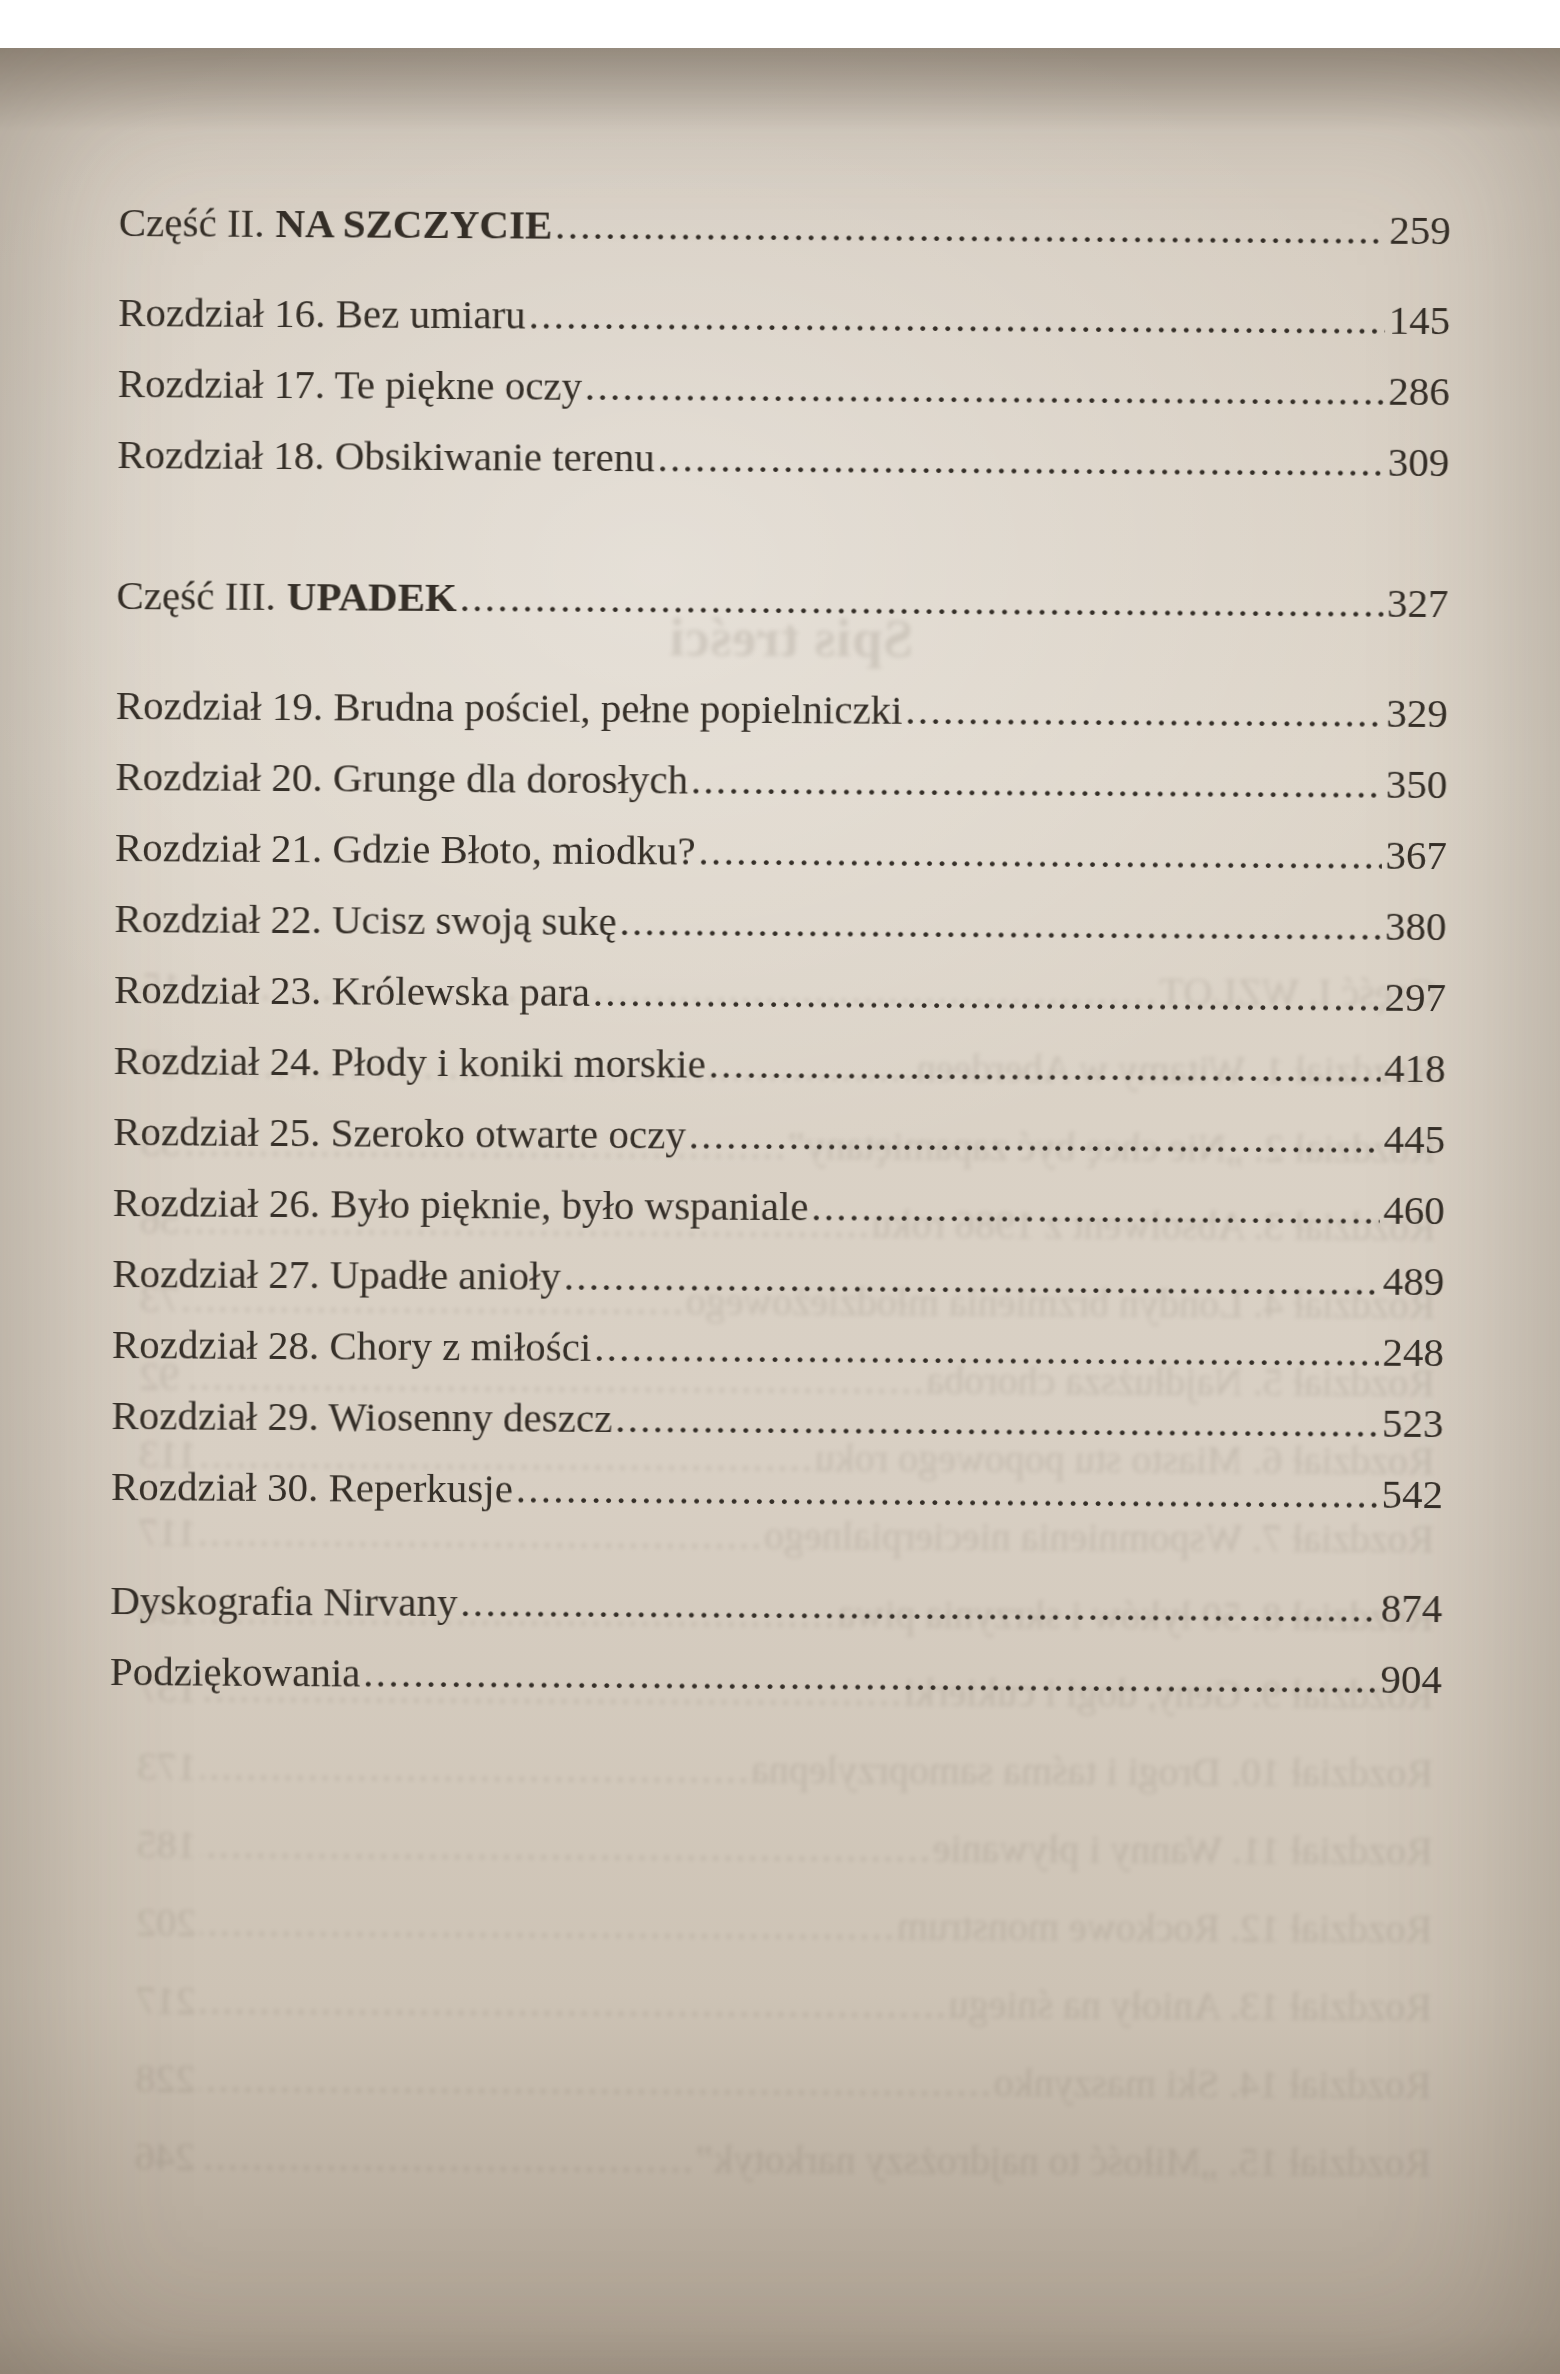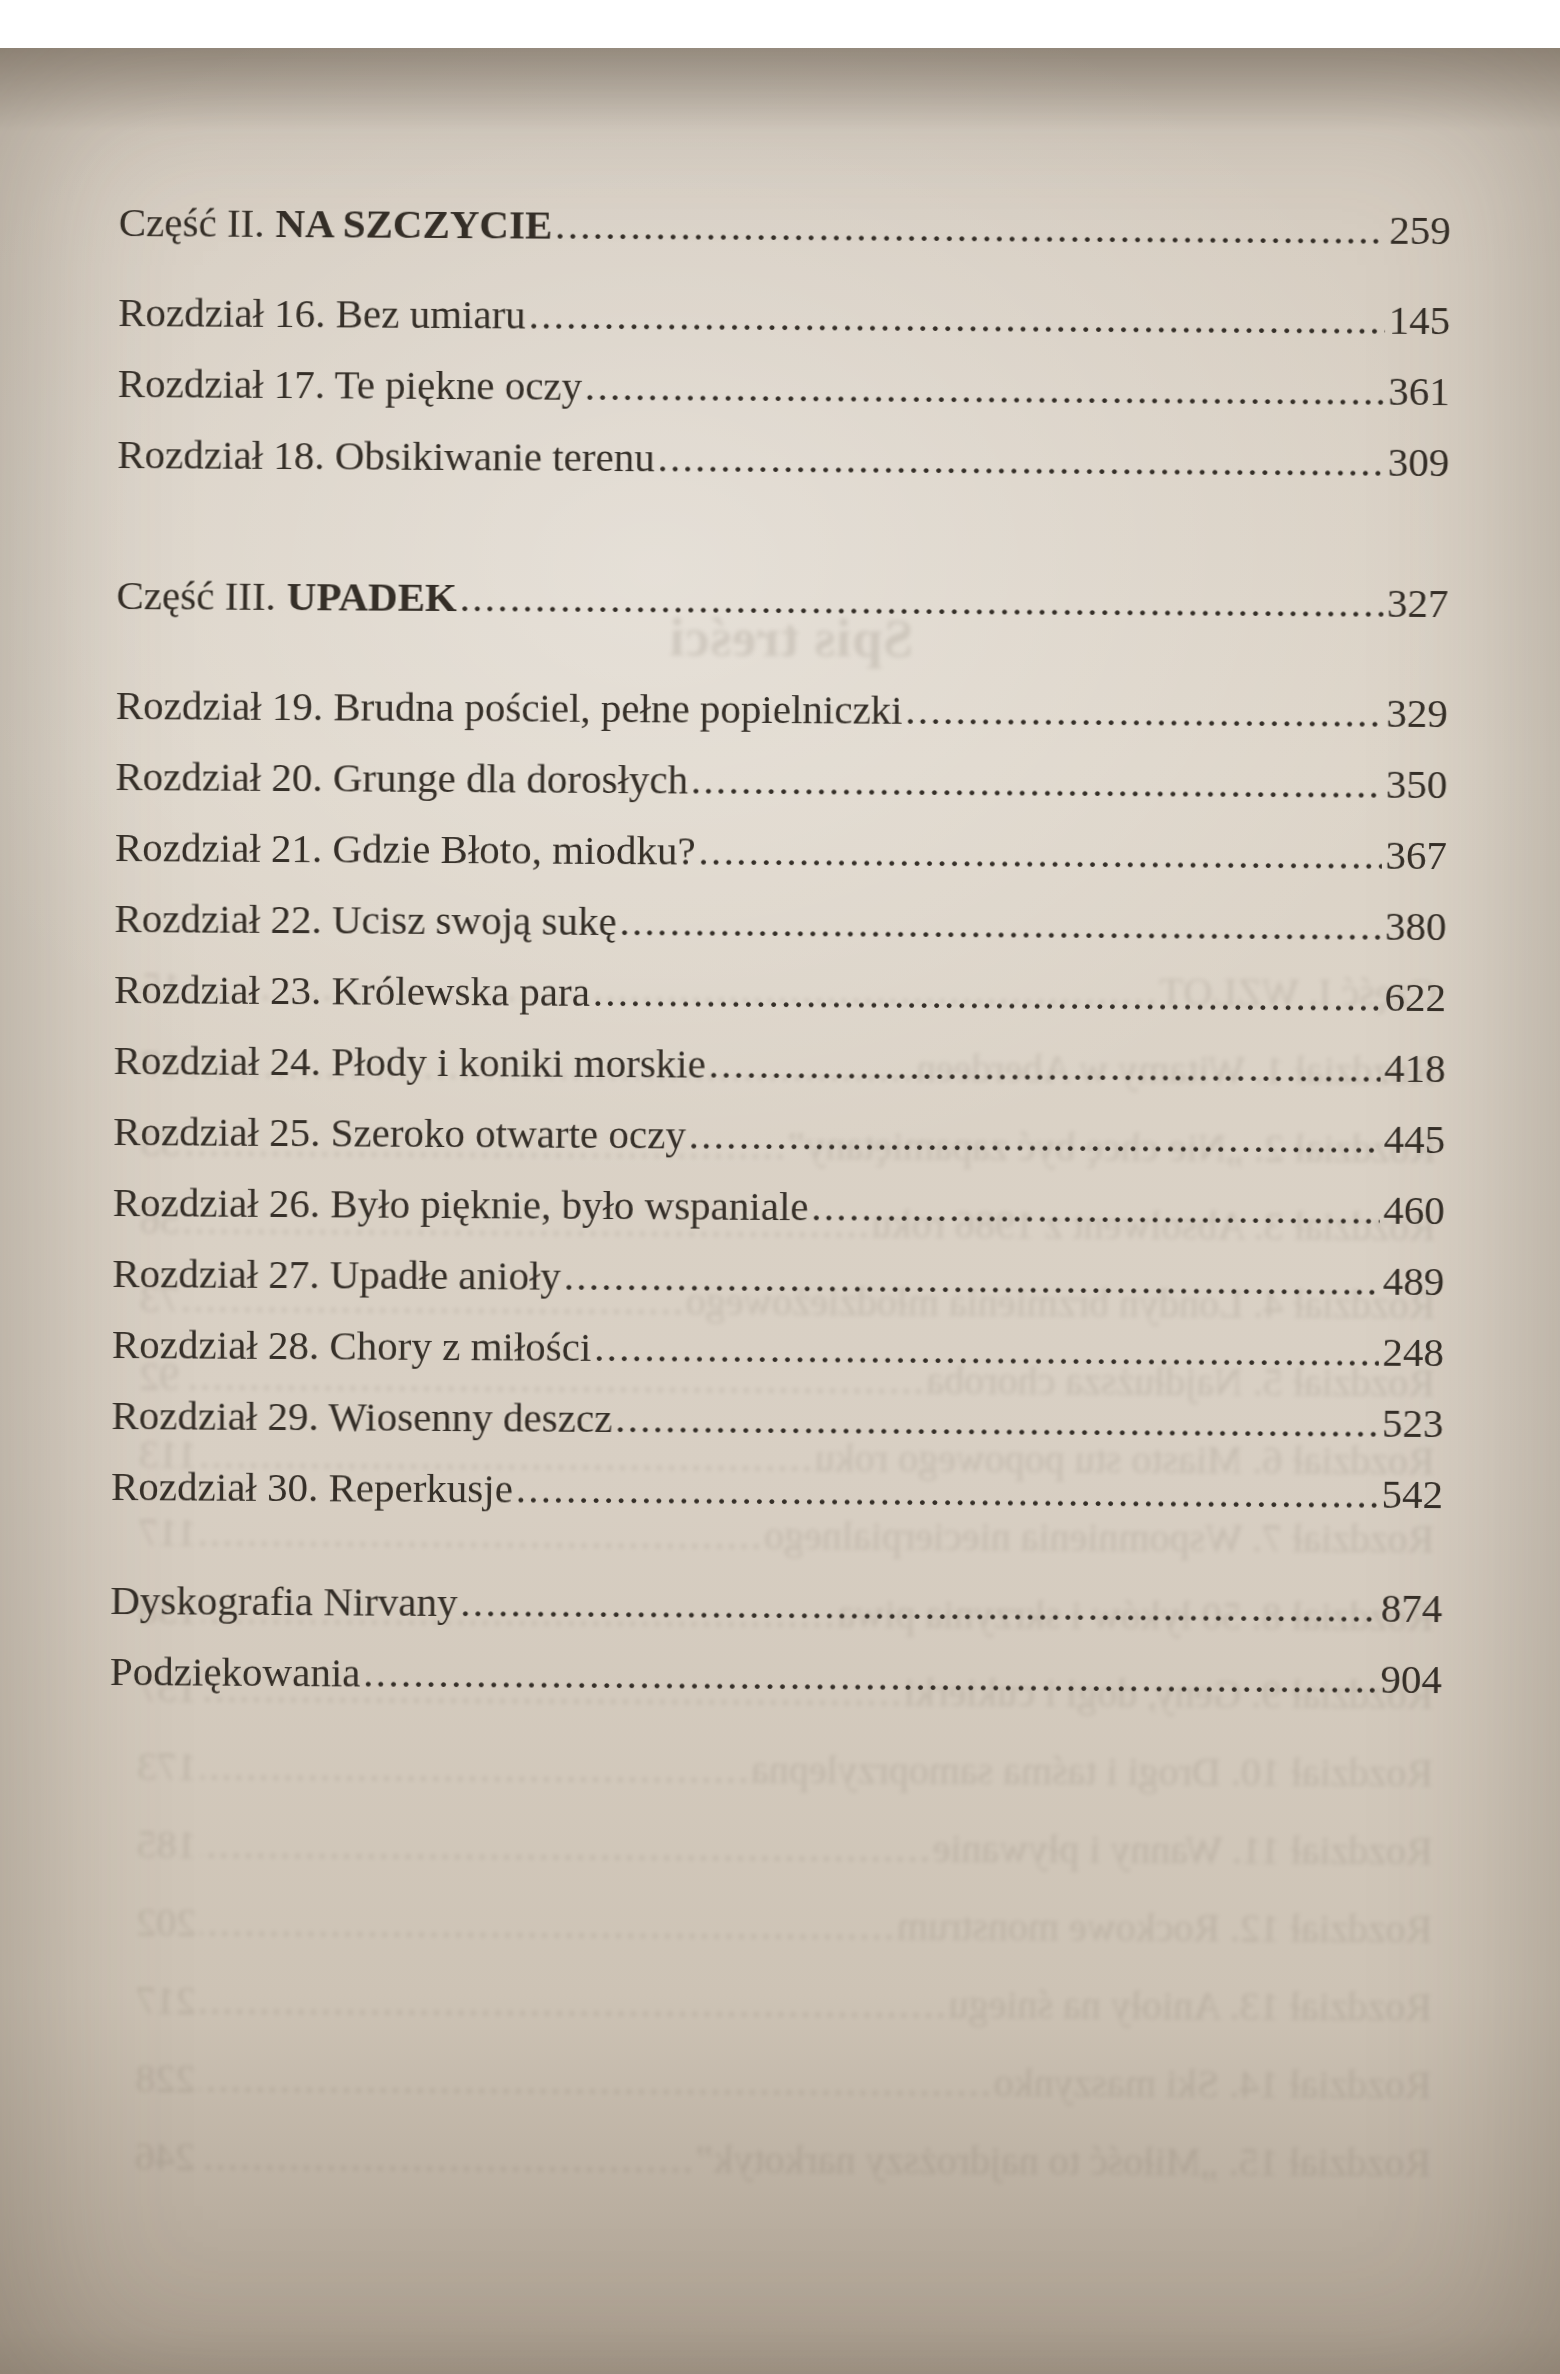--- a/index.html
+++ b/index.html
@@ -149,21 +149,21 @@
     </div>
 
     <div class="entry">
       <span class="label">Rozdział 16. Bez umiaru</span>
       <span class="dots"></span>
       <span class="pagenum">145</span>
     </div>
     <div class="entry">
       <span class="label">Rozdział 17. Te piękne oczy</span>
       <span class="dots"></span>
-      <span class="pagenum">361</span>
+      <span class="pagenum">286</span>
     </div>
     <div class="entry">
       <span class="label">Rozdział 18. Obsikiwanie terenu</span>
       <span class="dots"></span>
       <span class="pagenum">309</span>
     </div>
 
     <div class="entry part second">
       <span class="label"><span>Część III.</span><b class="ptitle">UPADEK</b></span>
       <span class="dots"></span>
@@ -186,21 +186,21 @@
       <span class="pagenum">367</span>
     </div>
     <div class="entry">
       <span class="label">Rozdział 22. Ucisz swoją sukę</span>
       <span class="dots"></span>
       <span class="pagenum">380</span>
     </div>
     <div class="entry">
       <span class="label">Rozdział 23. Królewska para</span>
       <span class="dots"></span>
-      <span class="pagenum">622</span>
+      <span class="pagenum">297</span>
     </div>
     <div class="entry">
       <span class="label">Rozdział 24. Płody i koniki morskie</span>
       <span class="dots"></span>
       <span class="pagenum">418</span>
     </div>
     <div class="entry">
       <span class="label">Rozdział 25. Szeroko otwarte oczy</span>
       <span class="dots"></span>
       <span class="pagenum">445</span>

